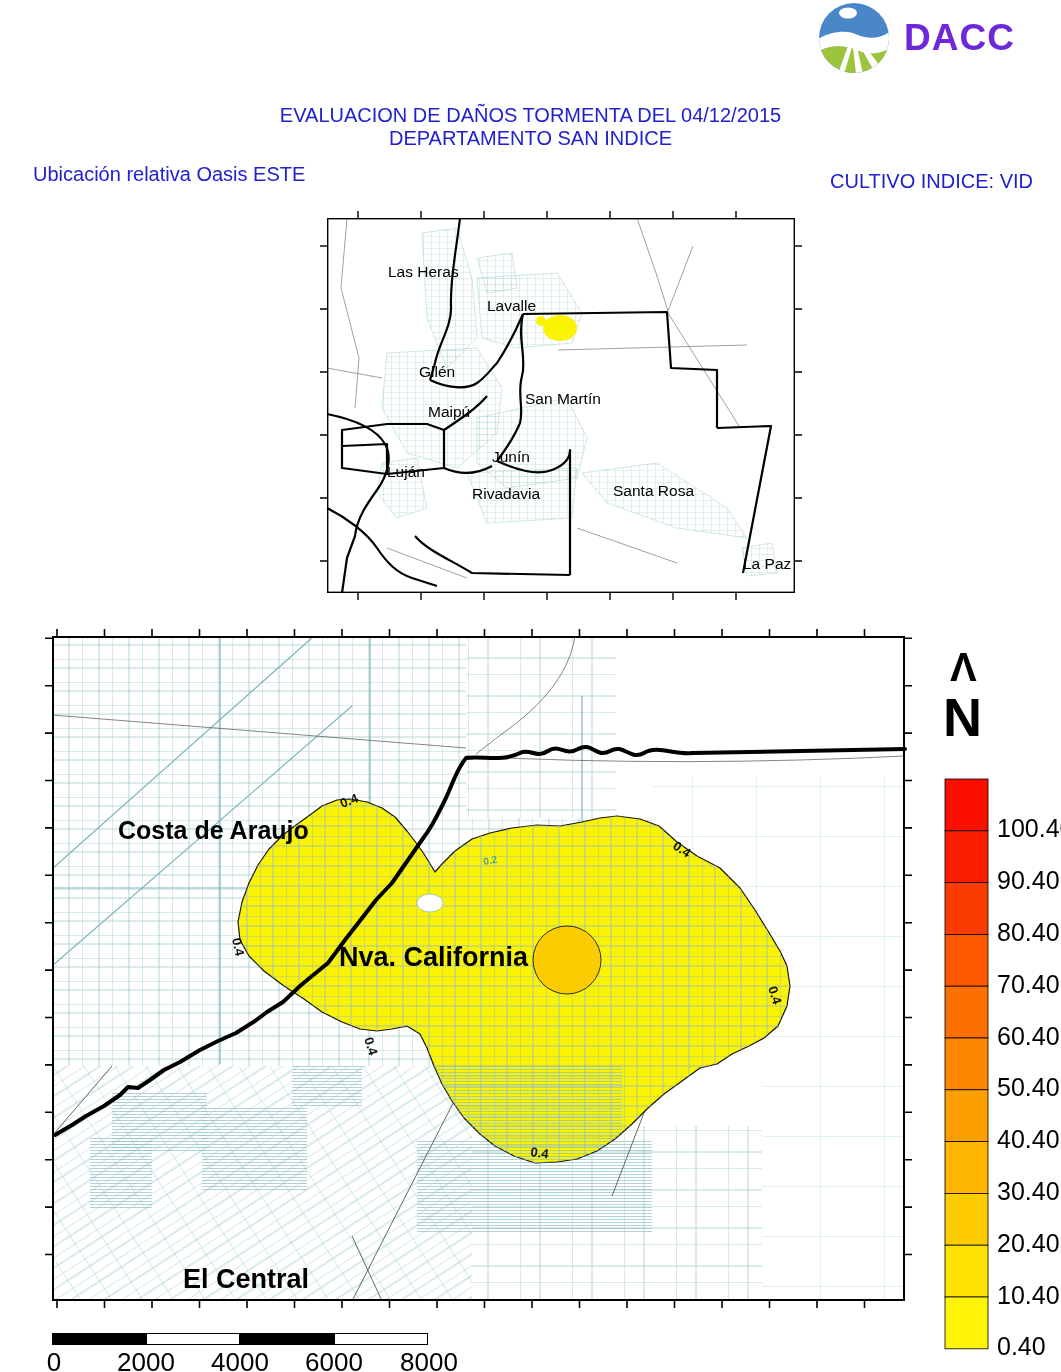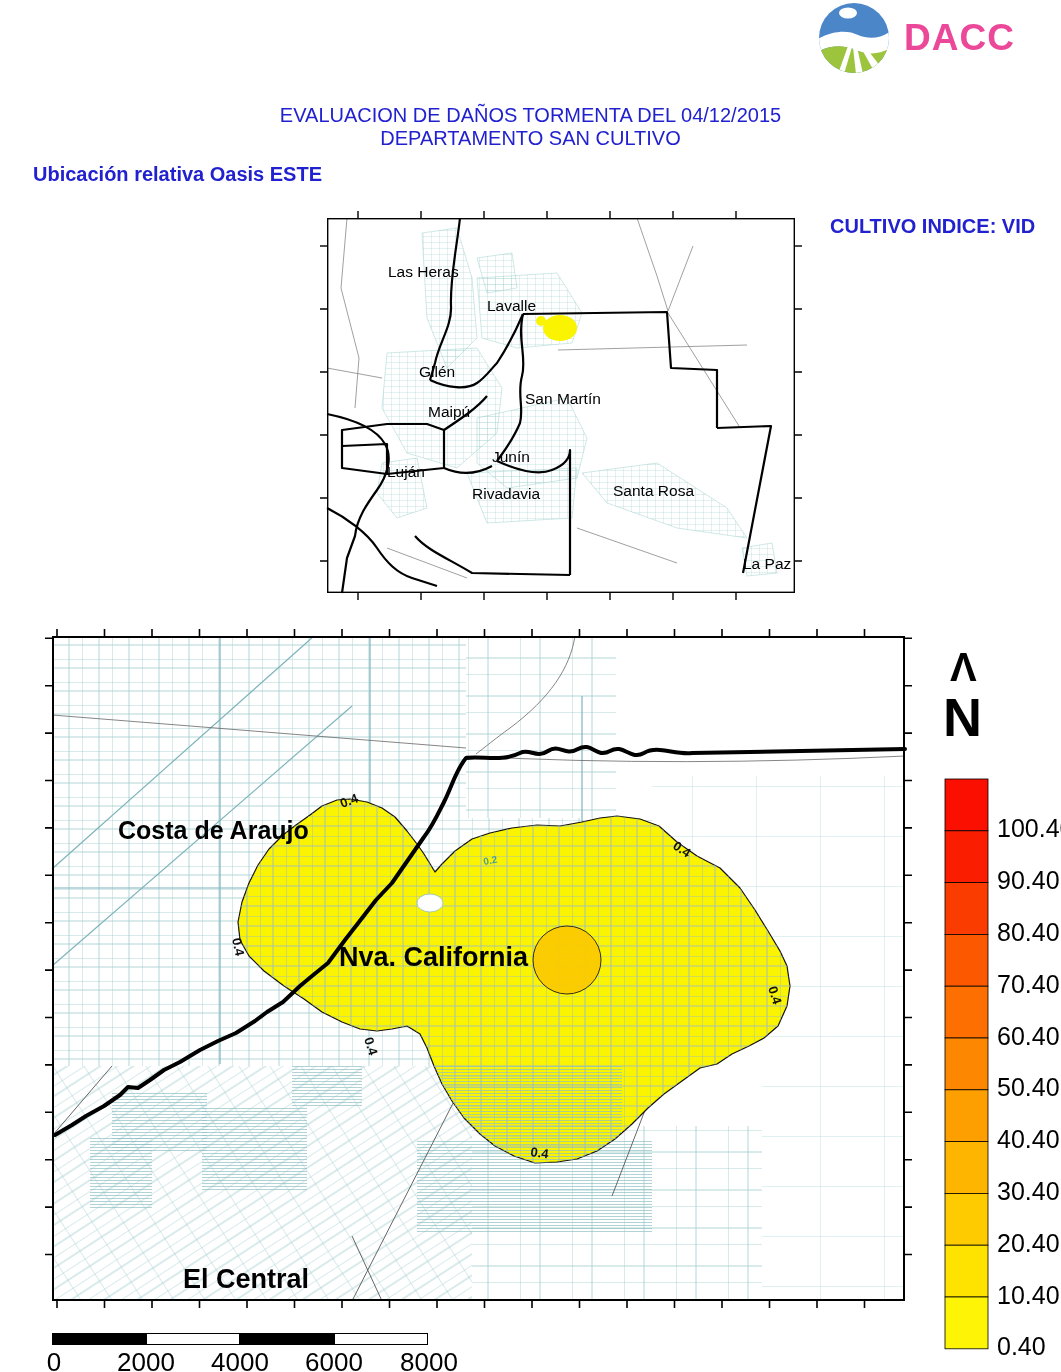--- a/index.html
+++ b/index.html
@@ -1,22 +1,22 @@
 <!DOCTYPE html>
 <html><head>
 <meta charset="utf-8">
 <style>
   html,body{margin:0;padding:0;background:#fff;}
   .page{position:relative;width:1061px;height:1372px;background:#fff;
         font-family:"Liberation Sans",sans-serif;overflow:hidden;}
   .abs{position:absolute;}
   .title{width:100%;text-align:center;color:#2121cf;font-weight:normal;font-size:20px;}
-  .sub{color:#2121cf;font-weight:bold;font-size:20px;white-space:nowrap;}
+  .sub{color:#2121cf;font-weight:normal;font-size:20px;white-space:nowrap;}
   .logo-wrap{left:818px;top:2px;display:flex;align-items:center;gap:14px;}
-  .logo-text{font-size:37px;font-weight:bold;color:#ec4899;letter-spacing:1px;}
+  .logo-text{font-size:37px;font-weight:bold;color:#6d28d9;letter-spacing:1px;}
   .north{left:941px;top:645px;width:70px;color:#000;}
   .north .caret{font-size:40px;font-weight:bold;line-height:44px;margin-left:9px;}
   .north .letter{font-size:54px;font-weight:bold;line-height:56px;margin-left:2px;}
   .scalebar{left:52px;top:1333px;display:flex;}
   .scalebar .seg{width:94px;height:12px;border:1px solid #000;box-sizing:border-box;}
   .seg-b{background:#000;} .seg-w{background:#fff;border-left:none;}
   .scale-labels{left:52px;top:1347px;width:440px;height:26px;}
   .scale-labels span{position:absolute;transform:translateX(-50%);font-size:26px;color:#000;}
   svg text{font-family:"Liberation Sans",sans-serif;}
 </style>
@@ -39,23 +39,23 @@
         <ellipse cx="30" cy="11" rx="9" ry="5.5" fill="#ffffff"></ellipse>
         <path d="M20,72 L30,44 L34,45 L26,72 Z" fill="#ffffff"></path>
         <path d="M38,72 L35,45 L39,45 L45,72 Z" fill="#ffffff"></path>
         <path d="M56,69 L42,44 L46,43 L62,64 Z" fill="#ffffff"></path>
       </g>
     </svg>
     <span class="logo-text">DACC</span>
   </div>
 
   <div class="abs title" style="top:104px;">EVALUACION DE DAÑOS TORMENTA DEL 04/12/2015</div>
-  <div class="abs title" style="top:127px;">DEPARTAMENTO SAN CULTIVO</div>
+  <div class="abs title" style="top:127px;">DEPARTAMENTO SAN INDICE</div>
   <div class="abs sub" style="left:33px;top:163px;">Ubicación relativa Oasis ESTE</div>
-  <div class="abs sub" style="left:830px;top:170px;margin-top:45px;">CULTIVO INDICE: VID</div>
+  <div class="abs sub" style="left:830px;top:170px;">CULTIVO INDICE: VID</div>
 
   <svg class="abs" style="left:327px;top:218px;overflow:visible;" width="468" height="375" viewBox="0 0 468 375">
     <defs>
       <pattern id="pInset" width="8" height="6" patternUnits="userSpaceOnUse">
         <path d="M0,0 H8 M0,0 V6" stroke="#9fd0cc" stroke-width="0.6" fill="none"></path>
       </pattern>
     </defs>
 
     <g fill="url(#pInset)" stroke="#9fd0cc" stroke-width="0.5">
       <polygon points="95,15 130,10 145,60 150,120 120,150 100,100"></polygon>

